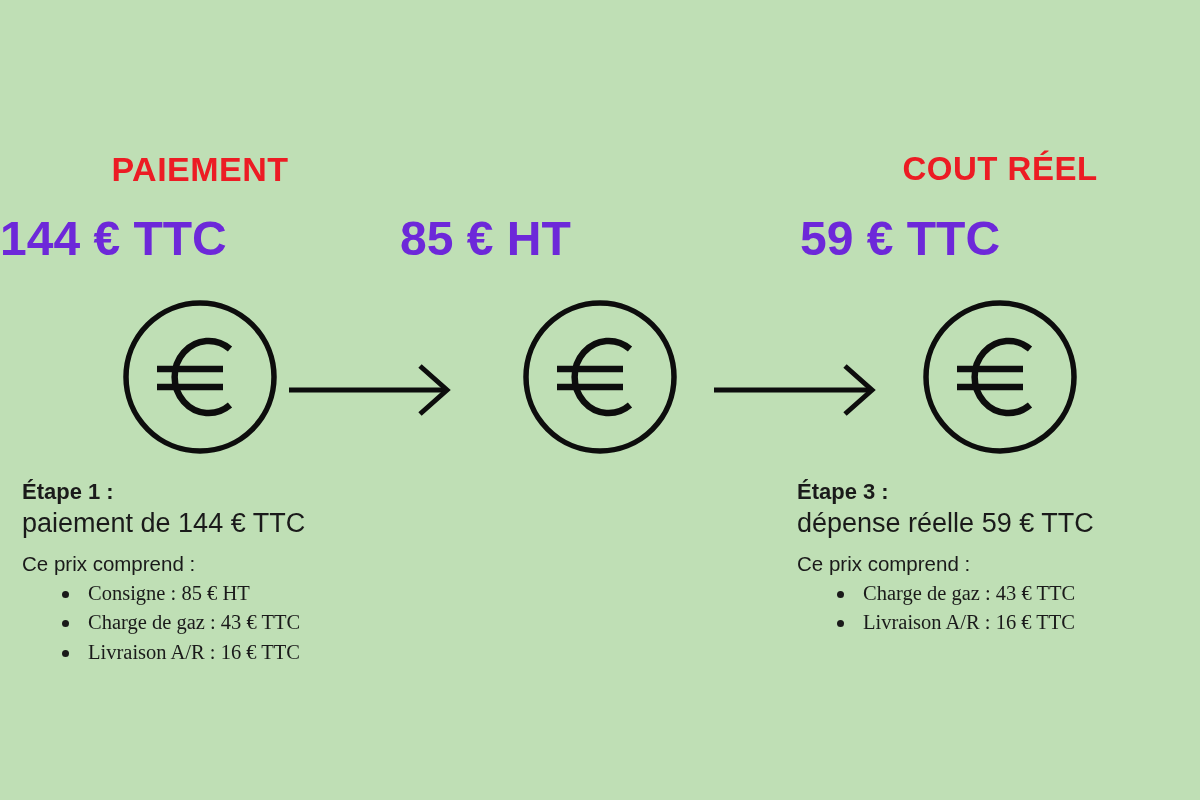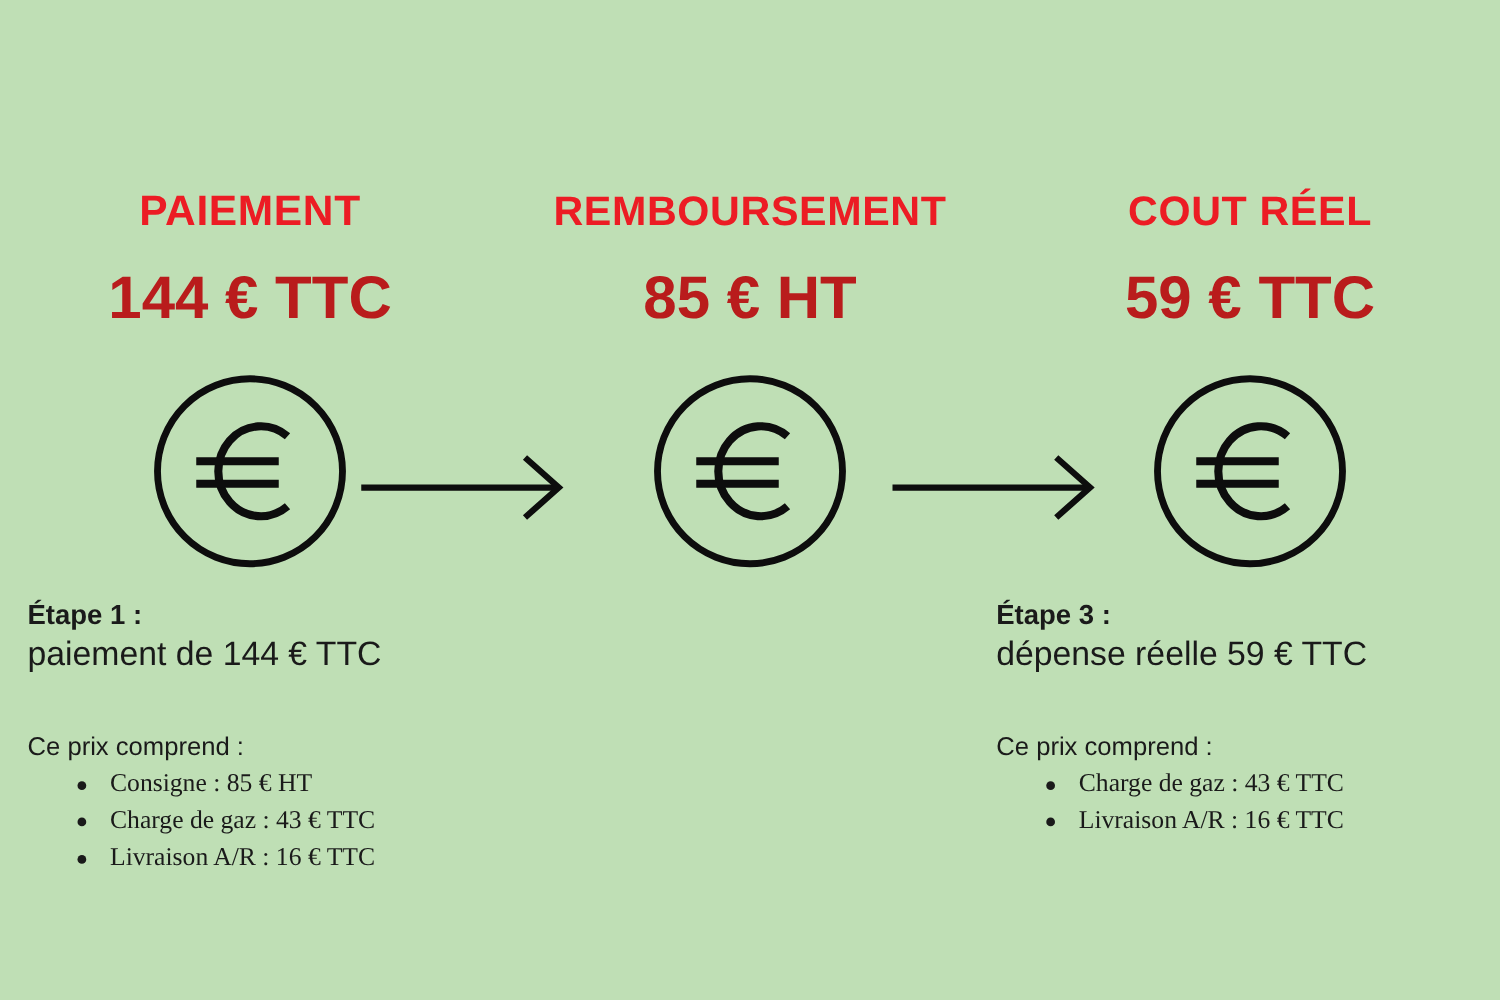--- a/index.html
+++ b/index.html
@@ -48,22 +48,21 @@
     white-space: nowrap;
   }
   .col-2 .kicker { font-size: 33px; }
   .col-3 .kicker { font-size: 33px; }
 
   .amount {
     position: absolute;
     top: 215px;
     left: 0;
     width: 100%;
-    text-align: center;
-    color: #b91c1c;
+    color: #6d28d9;
     font-weight: bold;
     font-size: 48px;
     line-height: 1;
     white-space: nowrap;
   }
 
   
   .coin {
     position: absolute;
     top: 297px;
@@ -102,21 +101,21 @@
     line-height: 1.28;
     white-space: nowrap;
   }
   .step-desc {
     font-weight: normal;
     font-size: 27px;
     line-height: 1.28;
   }
 
   .includes-label {
-    margin-top: 44px;
+    margin-top: 10px;
     font-size: 20.5px;
     line-height: 1.3;
     white-space: nowrap;
   }
 
   ul.includes {
     margin: 2px 0 0 0;
     padding-left: 40px;
     list-style: none;
     font-family: Liberation Serif, serif;
@@ -170,21 +169,20 @@
   </div>
 
   <div class="arrow arrow-1">
     <svg viewBox="0 0 170 56" xmlns="http://www.w3.org/2000/svg">
       <line x1="2" y1="28" x2="158" y2="28" stroke="#0d0d0d" stroke-width="5"></line>
       <polyline points="133,4 160,28 133,52" fill="none" stroke="#0d0d0d" stroke-width="5" stroke-linecap="butt" stroke-linejoin="miter"></polyline>
     </svg>
   </div>
 
   <div class="col col-2">
-    <div class="kicker">REMBOURSEMENT</div>
     <div class="amount">85 € HT</div>
 
     <div class="coin">
       <svg viewBox="0 0 160 160" xmlns="http://www.w3.org/2000/svg">
         <circle cx="80" cy="80" r="74" fill="none" stroke="#0d0d0d" stroke-width="5.5"></circle>
         <path d="M110 52 A34 36 0 1 0 110 108" fill="none" stroke="#0d0d0d" stroke-width="6.5" stroke-linecap="butt"></path>
         <line x1="37" y1="72" x2="103" y2="72" stroke="#0d0d0d" stroke-width="6.5"></line>
         <line x1="37" y1="90" x2="103" y2="90" stroke="#0d0d0d" stroke-width="6.5"></line>
       </svg>
     </div>

